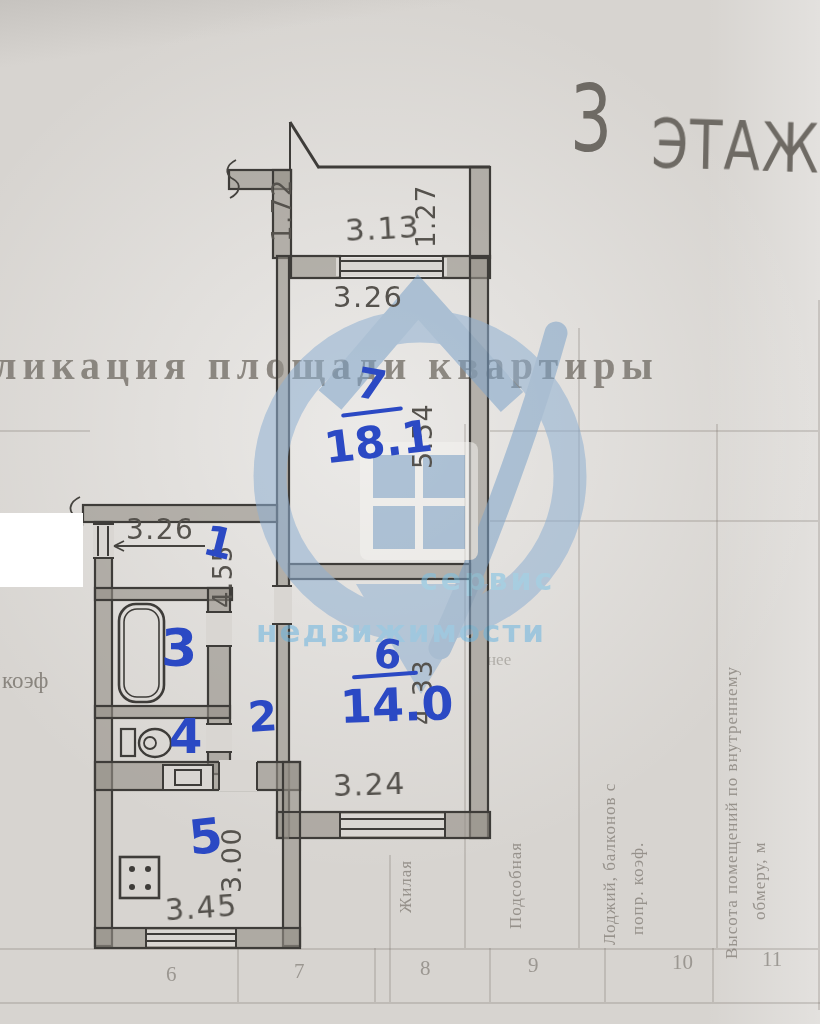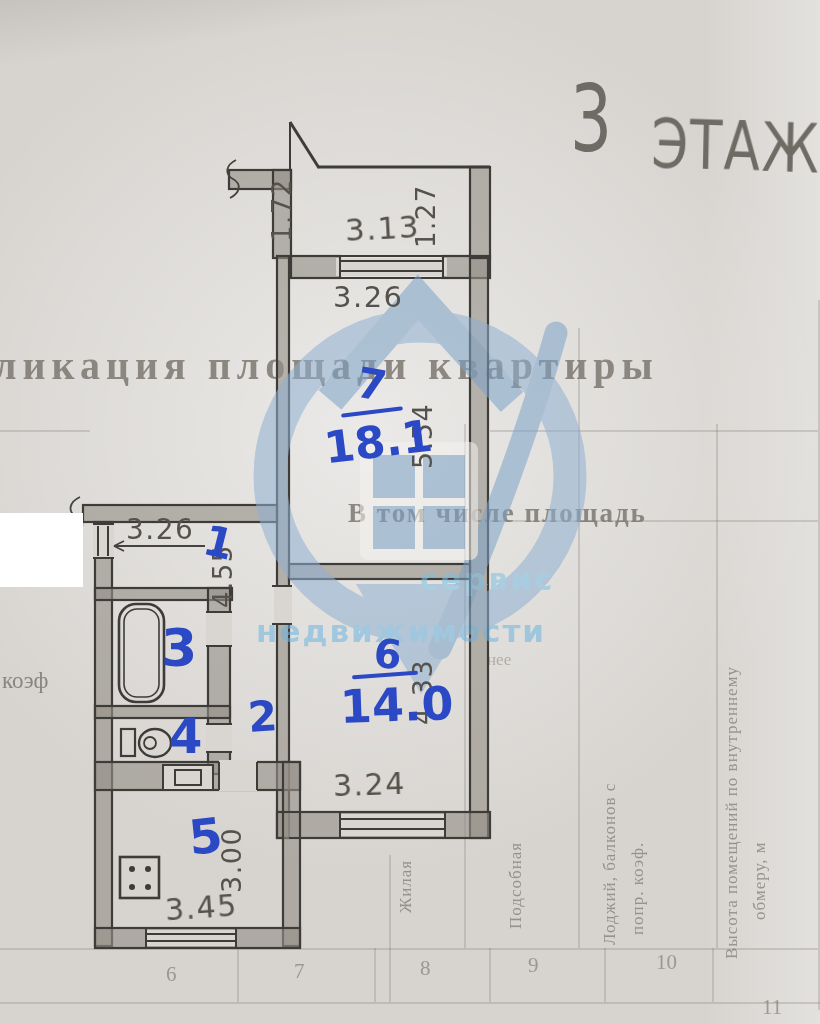--- a/index.html
+++ b/index.html
@@ -47,37 +47,36 @@
   <div class="gv" style="left:716px;top:424px;height:524px;"></div>
   <div class="gv" style="left:818px;top:300px;height:710px;"></div>
   <div class="gv" style="left:389px;top:855px;height:147px;"></div>
   <div class="gv" style="left:237px;top:948px;height:54px;"></div>
   <div class="gv" style="left:374px;top:948px;height:54px;"></div>
   <div class="gv" style="left:489px;top:948px;height:54px;"></div>
   <div class="gv" style="left:604px;top:948px;height:54px;"></div>
   <div class="gv" style="left:712px;top:948px;height:54px;"></div>
 
   <div class="abs print" style="left:-6px;top:342px;font-size:40px;letter-spacing:6px;">ликация площади квартиры</div>
-  <div class="abs print" style="left:348px;top:498px;font-size:27px;letter-spacing:2px;filter:blur(.5px);">В том числе площадь</div>
   <div class="abs print" style="left:2px;top:668px;font-size:23px;font-weight:normal;">коэф</div>
   <div class="abs print" style="left:487px;top:650px;font-size:17px;font-weight:normal;opacity:.55;">нее</div>
 
   <span class="vhead" style="left:414px;top:896px;">Жилая</span>
   <span class="vhead" style="left:524px;top:912px;">Подсобная</span>
   <span class="vhead" style="left:618px;top:928px;">Лоджий, балконов с</span>
   <span class="vhead" style="left:646px;top:918px;">попр. коэф.</span>
   <span class="vhead" style="left:740px;top:942px;">Высота помещений по внутреннему</span>
   <span class="vhead" style="left:768px;top:903px;">обмеру, м</span>
 
   <span class="colnum" style="left:166px;top:962px;">6</span>
   <span class="colnum" style="left:294px;top:959px;">7</span>
   <span class="colnum" style="left:420px;top:956px;">8</span>
   <span class="colnum" style="left:528px;top:953px;">9</span>
-  <span class="colnum" style="left:656px;top:950px;">10</span>
-  <span class="colnum" style="left:762px;top:995px;">11</span>
+  <span class="colnum" style="left:672px;top:950px;">10</span>
+  <span class="colnum" style="left:762px;top:947px;">11</span>
 
   <svg class="abs" style="left:0;top:0;" width="820" height="1024" viewBox="0 0 820 1024">
 
     <g fill="rgba(148,143,136,.62)" stroke="#3e3c39" stroke-width="2.2">
       <rect x="229" y="170" width="62" height="19"></rect>
       <rect x="273" y="170" width="18" height="88"></rect>
       <rect x="470" y="167" width="20" height="91"></rect>
       <rect x="291" y="256" width="49" height="22"></rect>
       <rect x="443" y="256" width="47" height="22"></rect>
       <rect x="277" y="256" width="12" height="582"></rect>

